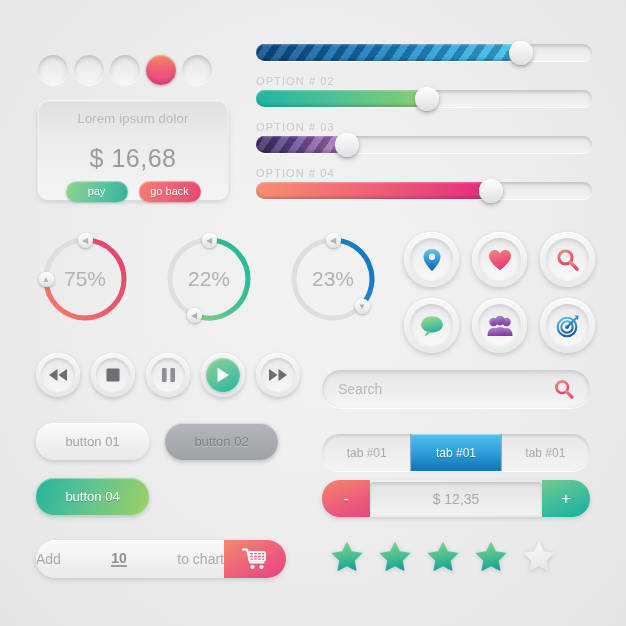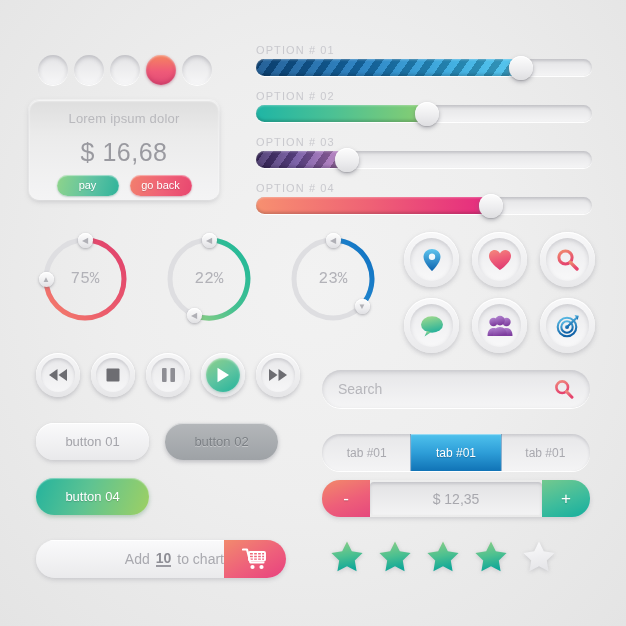--- a/index.html
+++ b/index.html
@@ -31,35 +31,35 @@
   .dot.active {
     background: linear-gradient(to bottom, #f5855f 0%, #ef5a78 55%, #e04a76 100%);
     box-shadow:
       inset 0 1px 2px rgba(255,255,255,0.45),
       inset 0 -2px 4px rgba(160,30,70,0.35),
       0 1px 3px rgba(150,60,90,0.45);
   }
 
   
   .card {
-    position: absolute; left: 29px; top: 100px;
+    position: absolute; left: 38px; top: 100px;
     width: 190px; height: 100px;
     border-radius: 10px;
     background: linear-gradient(to bottom, #dedede 0%, #ebebeb 35%, #f4f4f5 100%);
     box-shadow:
       inset 0 1px 2px rgba(255,255,255,0.9),
       0 2px 5px rgba(140,140,145,0.35),
       0 0 0 1px rgba(255,255,255,0.5);
     display: flex; flex-direction: column; align-items: center;
     padding-top: 11px;
   }
   .card-title { font-size: 13px; color: #b9b9bd; letter-spacing: .2px; }
   .card-price {
     font-size: 25px; color: #9a9aa0; font-weight: 400;
-    margin-top: 12px; letter-spacing: .5px;
+    margin-top: 18px; letter-spacing: .5px;
   }
   .card-btns { display: flex; gap: 11px; margin-top: 8px; }
   .pill {
     border: none; border-radius: 11px; height: 21px;
     font-size: 11px; color: #ffffff; cursor: pointer;
     padding: 0 16px; line-height: 21px;
     font-family: "Liberation Sans", sans-serif;
     text-shadow: 0 1px 1px rgba(0,0,0,0.15);
   }
   .pill.pay {
@@ -119,21 +119,21 @@
     cursor: pointer;
   }
 
   
   .circles { position: absolute; left: 36px; top: 230px; display: flex; gap: 26px; }
   .circle-wrap { position: relative; width: 98px; height: 98px; }
   .circle-wrap svg { position: absolute; left: 0; top: 0; }
   .circle-label {
     position: absolute; inset: 0;
     display: flex; align-items: center; justify-content: center;
-    font-size: 16px; color: #b2b2b8; font-family: Liberation Mono, monospace;
+    font-size: 21px; color: #b2b2b8;
   }
   .cknob {
     position: absolute; width: 15px; height: 15px; border-radius: 50%;
     background: linear-gradient(to bottom, #fdfdfd 0%, #ededef 65%, #e0e0e3 100%);
     box-shadow: 0 1px 3px rgba(110,110,120,0.55), inset 0 1px 0 rgba(255,255,255,1);
     margin-left: -7.5px; margin-top: -7.5px;
     display: flex; align-items: center; justify-content: center;
     font-size: 8px; color: #b0b0b6; cursor: pointer;
   }
 
@@ -276,21 +276,21 @@
   }
 
   
   .addchart {
     position: absolute; left: 36px; top: 540px;
     width: 250px; height: 38px; border-radius: 19px;
     display: flex; overflow: hidden;
     box-shadow: 0 2px 4px rgba(140,140,148,0.32);
   }
   .addchart-body {
-    flex: 1; display: flex; align-items: center; justify-content: flex-end;
+    flex: 1; display: flex; align-items: center; justify-content: space-between;
     gap: 6px; font-size: 14px; color: #a9a9af;
     background: linear-gradient(to bottom, #fafafb 0%, #eaeaec 100%);
     box-shadow: inset 0 1px 0 rgba(255,255,255,1);
   }
   .addchart-qty {
     font-weight: bold; color: #8e8e95;
     border-bottom: 2px solid #9a9aa1; padding-bottom: 0px; line-height: 14px;
   }
   .cart-btn {
     width: 62px; display: flex; align-items: center; justify-content: center;
@@ -320,21 +320,20 @@
     <div class="card-price">$ 16,68</div>
     <div class="card-btns">
       <button class="pill pay">pay</button>
       <button class="pill goback">go back</button>
     </div>
   </div>
 
   <div class="sliders">
 
     <div class="slider-row">
-      <div class="slider-label">OPTION # 01</div>
       <div class="track">
         <div class="fill s1" style="width:79%"></div>
         <div class="knob" style="left:79%"></div>
       </div>
     </div>
 
     <div class="slider-row">
       <div class="slider-label">OPTION # 02</div>
       <div class="track">
         <div class="fill s2" style="width:51%"></div>

